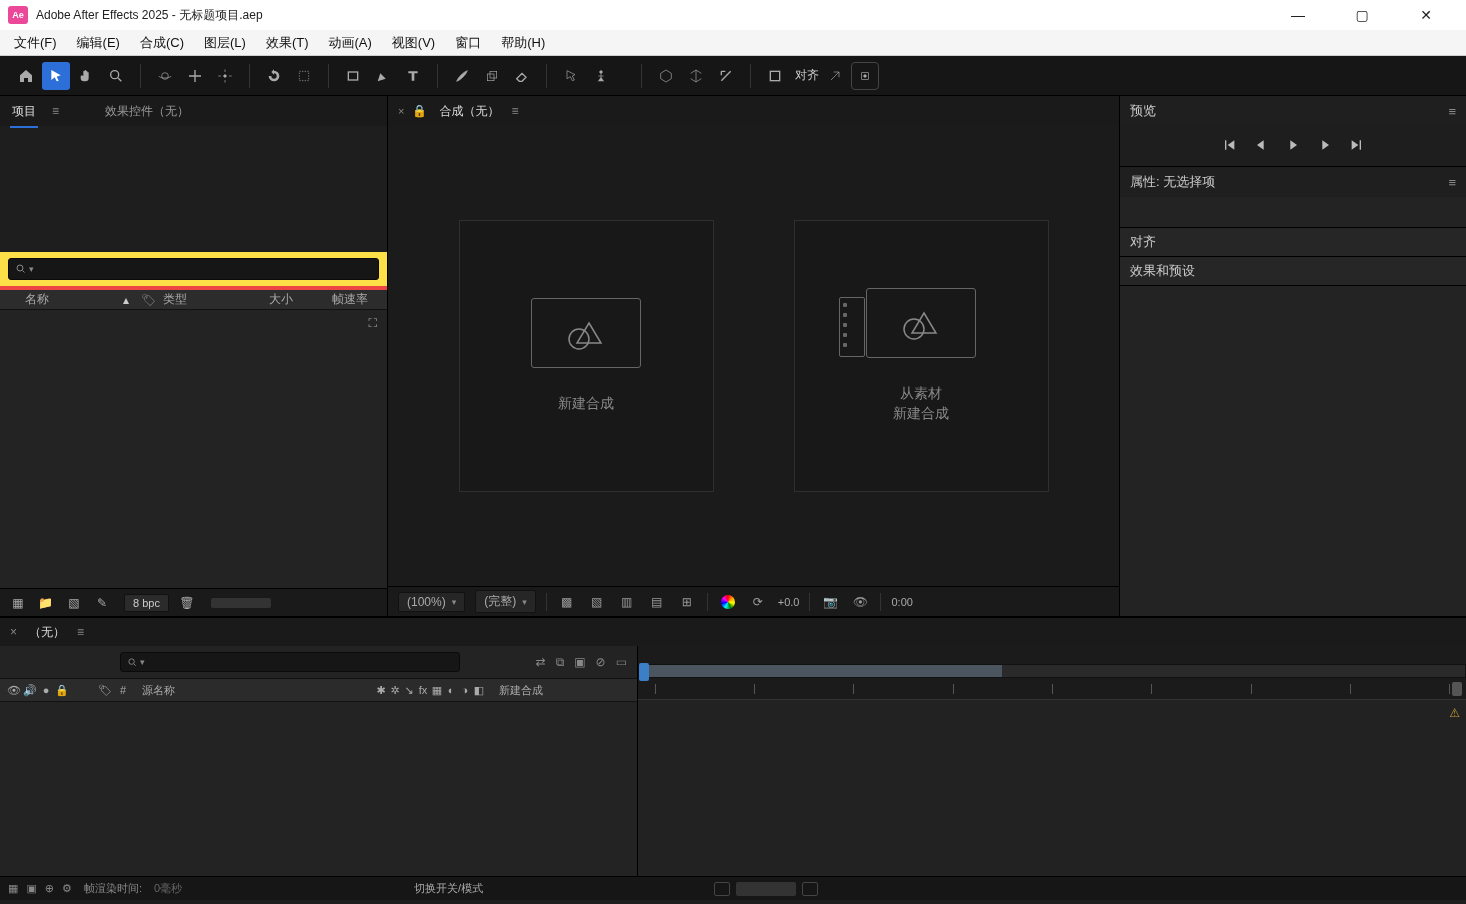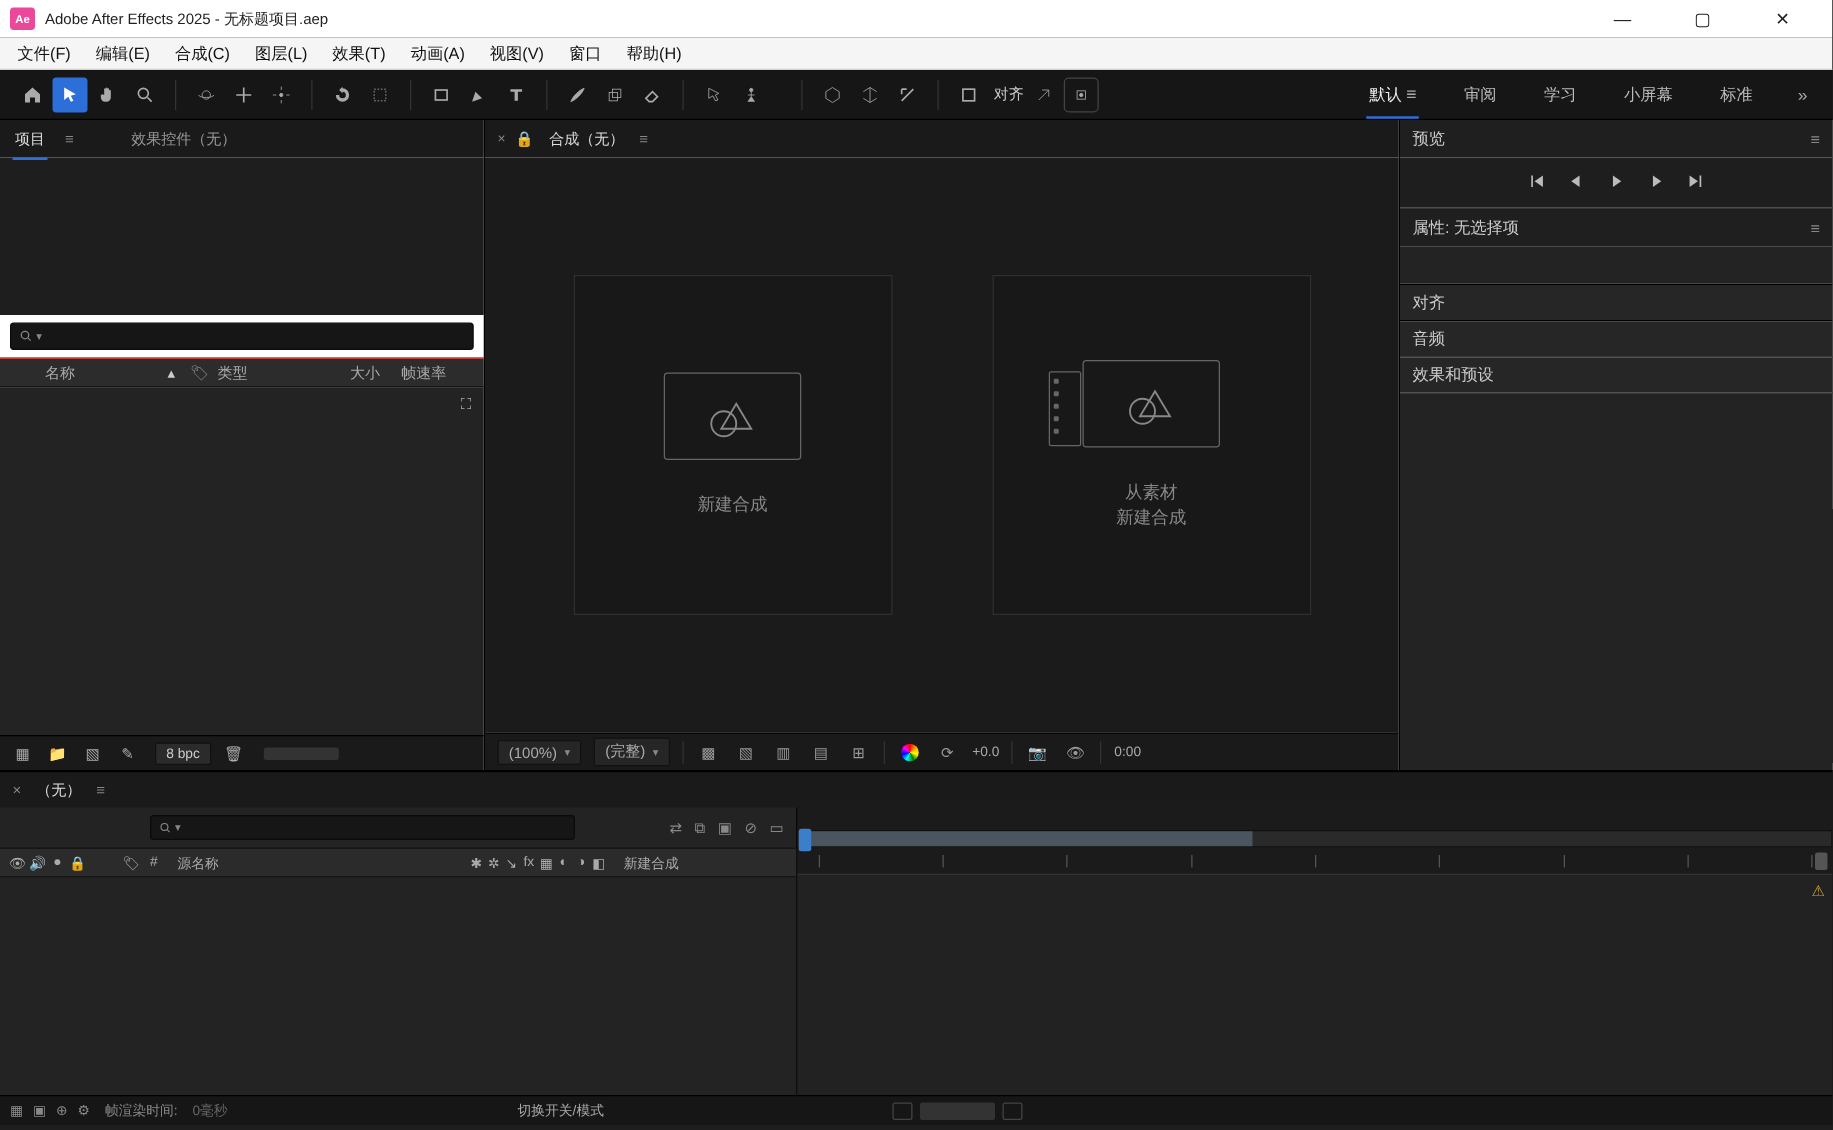--- a/index.html
+++ b/index.html
@@ -27,31 +27,31 @@
 .workspace-tabs { margin-left:auto; display:flex; align-items:center; gap:34px; padding-right:14px; height:100%; }
 .ws-tab { color:#bbb; font-size:13px; padding:6px 2px; position:relative; }
 .ws-tab.active { color:#eee; }
 .ws-tab.active::after { content:""; position:absolute; left:0; right:0; bottom:-4px; height:2px; background:#2d6fd8; }
 .ws-menu-icon { color:#aaa; font-size:14px; }
 
 
 .main { display:flex; height:520px; }
 
 
-.panel { background:#ffffff; display:flex; flex-direction:column; }
+.panel { background:#fde047; display:flex; flex-direction:column; }
 .panel-left { width:388px; border-right:1px solid #000; }
 .panel-tabs { height:30px; display:flex; align-items:center; gap:14px; padding:0 10px; background:#1a1a1a; }
 .panel-tab { color:#999; font-size:12px; position:relative; padding:4px 2px; }
 .panel-tab.active { color:#ddd; }
 .panel-tab.active.underlined::after { content:""; position:absolute; left:0; right:0; bottom:-4px; height:2px; background:#2d6fd8; }
 .panel-menu-icon { color:#888; }
 .proj-search { margin:6px 8px 0 8px; height:22px; background:#161616; border:1px solid #0a0a0a; border-radius:3px; display:flex; align-items:center; padding:0 6px; }
 .proj-search svg { width:12px; height:12px; fill:#888; }
 .proj-search .caret { color:#888; font-size:9px; margin-left:2px; }
-.proj-headers { display:flex; align-items:center; height:24px; background:#2c2c2c; margin-top:6px; padding:0 24px; color:#aaa; font-size:12px; border-top:1px solid #ef4444; border-bottom:1px solid #111;justify-content:flex-end;}
+.proj-headers { display:flex; align-items:center; height:24px; background:#2c2c2c; margin-top:6px; padding:0 13px; color:#aaa; font-size:12px; border-top:4px solid #ef4444; border-bottom:1px solid #111;justify-content:flex-end;}
 .proj-headers .h-name { width:110px; padding-left:12px; }
 .proj-headers .h-sort { width:18px; color:#ccc; }
 .proj-headers .h-tag { width:22px; color:#888; }
 .proj-headers .h-type { width:80px; }
 .proj-headers .h-size { width:60px; text-align:right; padding-right:10px;}
 .proj-headers .h-fps { flex:1; text-align:right; padding-right:6px; }
 .proj-list { flex:1; background:#232323; position:relative; height:246px;}
 .proj-flow-icon { position:absolute; right:10px; top:6px; color:#aaa; font-size:12px; }
 .proj-footer { height:28px; background:#1a1a1a; display:flex; align-items:center; gap:8px; padding:0 8px; border-top:1px solid #000;}
 .proj-footer .ft-btn { width:20px; height:20px; display:flex; align-items:center; justify-content:center; color:#aaa;}
@@ -289,28 +289,20 @@
         </svg>
       </div>
     <div class="tool-btn boxed">
         <svg viewBox="0 0 24 24">
           <rect x="7" y="7" width="10" height="10" fill="none" stroke="currentColor"></rect>
           <circle cx="12" cy="12" r="2" fill="currentColor"></circle>
         </svg>
       </div>
   </div>
 
-  <div class="workspace-tabs">
-    <div class="ws-tab active"><span>默认</span> <span class="ws-menu-icon">≡</span></div>
-    <div class="ws-tab">审阅</div>
-    <div class="ws-tab">学习</div>
-    <div class="ws-tab">小屏幕</div>
-    <div class="ws-tab">标准</div>
-    <div class="ws-menu-icon">»</div>
-  </div>
 </div>
 
 <div class="main">
 
   <div class="panel panel-left">
     <div class="panel-tabs">
       <span class="panel-tab active underlined">项目</span>
       <span class="panel-menu-icon">≡</span>
       <span style="width:16px;"></span>
       <span class="panel-tab">效果控件（无）</span>
@@ -442,25 +434,20 @@
       </div>
       <div style="height:30px;background:#232323;"></div>
     </div>
     <div class="r-section">
       <div class="r-head sub">
           <span>对齐</span>
         </div>
     </div>
     <div class="r-section">
       <div class="r-head sub">
-          <span>音频</span>
-        </div>
-    </div>
-    <div class="r-section">
-      <div class="r-head sub">
           <span>效果和预设</span>
         </div>
     </div>
     <div class="r-body-fill"></div>
   </div>
 </div>
 
 <div class="timeline">
   <div class="tl-tabs">
     <span class="close-x" style="color:#888;">×</span>

